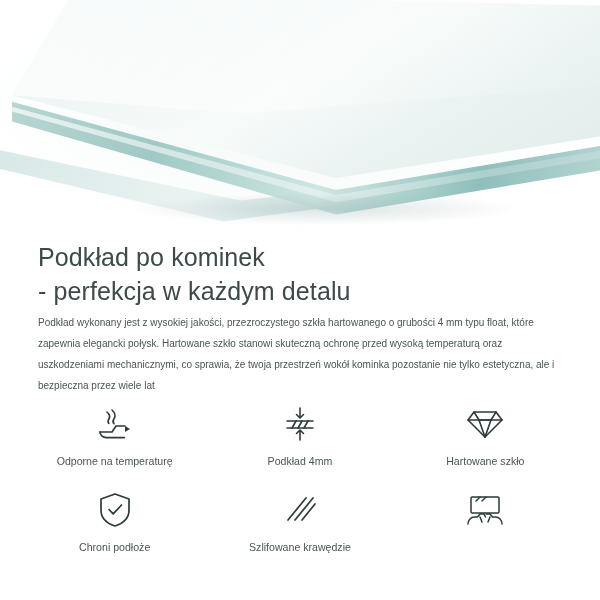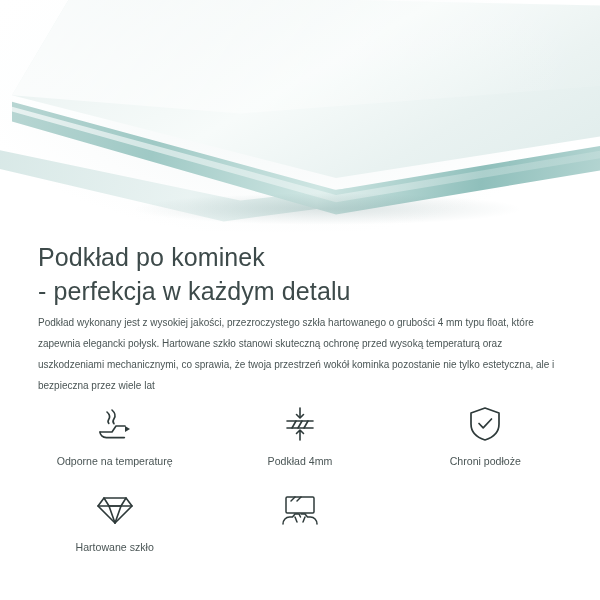--- a/index.html
+++ b/index.html
@@ -235,45 +235,57 @@
             <path d="M20 34 v-9"></path>
             <path d="M16.5 27.5 L20 24 l3.5 3.5" stroke-linejoin="round"></path>
           </g>
         </svg>
       </div>
       <div class="feature-label">Podkład 4mm</div>
     </div>
 
     <div class="feature">
       <div class="feature-icon">
-        <svg width="34" height="38" viewBox="0 0 34 38">
-          <g fill="none" stroke="#2e3a3a" stroke-width="1.7" stroke-linecap="round" stroke-linejoin="round">
-            <path d="M17 3 L31 8 v11 c0 8 -6 13.5 -14 16 C9 32.5 3 27 3 19 V8 z"></path>
-            <path d="M11 18.5 l4.2 4.4 L23.5 14"></path>
-          </g>
-        </svg>
-      </div>
-      <div class="feature-label">Chroni podłoże</div>
-    </div>
-
-    <div class="feature">
-      <div class="feature-icon">
         <svg width="38" height="34" viewBox="0 0 38 34">
           <g fill="none" stroke="#2e3a3a" stroke-width="1.6" stroke-linecap="round" stroke-linejoin="round">
             <path d="M8 5 h22 l6 8 l-17 17 L2 13 z"></path>
             <path d="M2 13 h34"></path>
             <path d="M8 5 l5 8 l6 17"></path>
             <path d="M30 5 l-5 8 l-6 17"></path>
             <path d="M13 13 h12"></path>
           </g>
         </svg>
       </div>
       <div class="feature-label">Hartowane szkło</div>
     </div>
 
+    <div class="feature">
+      <div class="feature-icon">
+        <svg width="34" height="38" viewBox="0 0 34 38">
+          <g fill="none" stroke="#2e3a3a" stroke-width="1.7" stroke-linecap="round" stroke-linejoin="round">
+            <path d="M17 3 L31 8 v11 c0 8 -6 13.5 -14 16 C9 32.5 3 27 3 19 V8 z"></path>
+            <path d="M11 18.5 l4.2 4.4 L23.5 14"></path>
+          </g>
+        </svg>
+      </div>
+      <div class="feature-label">Chroni podłoże</div>
+    </div>
+
+    <div class="feature">
+      <div class="feature-icon">
+        <svg width="36" height="34" viewBox="0 0 36 34">
+          <g fill="none" stroke="#2e3a3a" stroke-width="1.7" stroke-linecap="round">
+            <path d="M6 27 L24 5"></path>
+            <path d="M13 27 L31 5"></path>
+            <path d="M20 27 L33 11"></path>
+          </g>
+        </svg>
+      </div>
+      <div class="feature-label">Szlifowane krawędzie</div>
+    </div>
 
     <div class="feature">
       <div class="feature-icon">
         <svg width="44" height="34" viewBox="0 0 44 34">
           <g fill="none" stroke="#2e3a3a" stroke-width="1.5" stroke-linecap="round" stroke-linejoin="round">
             <rect x="8" y="4" width="28" height="16" rx="1.2"></rect>
             <path d="M13 8 l4 -4"></path>
             <path d="M19 8 l4 -4"></path>
             <path d="M5 31 c0 -4 3 -7 6.5 -7 h3 l2.5 -3 h4 l1.5 3"></path>
             <path d="M39 31 c0 -4 -3 -7 -6.5 -7 h-3 l-2.5 -3 h-4"></path>

